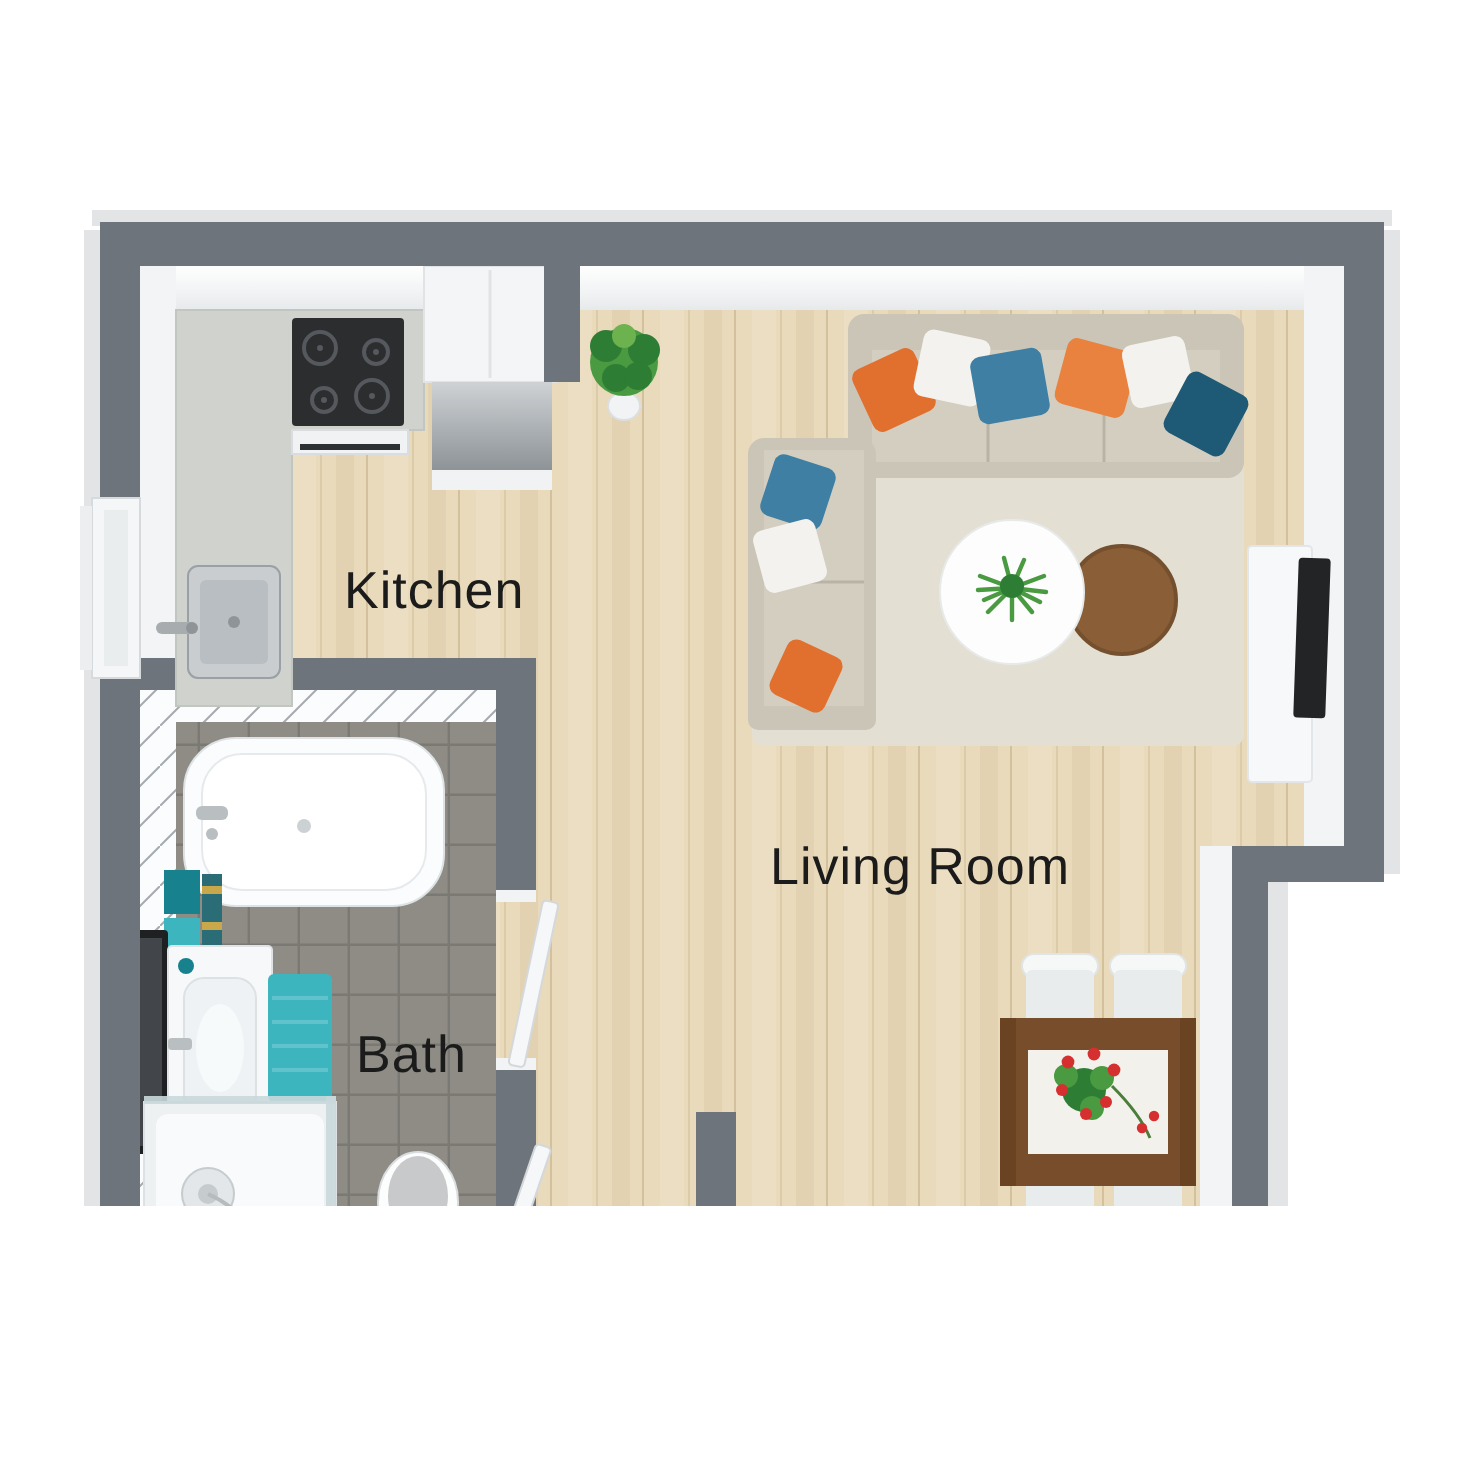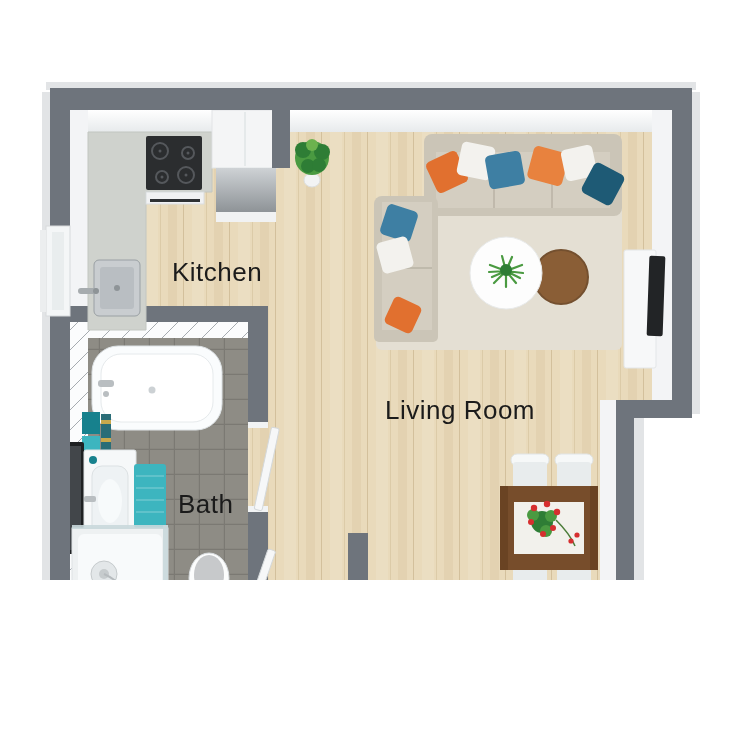--- a/index.html
+++ b/index.html
@@ -1,16 +1,16 @@
 <!DOCTYPE html>
 <html style="--bg: #ffffff; --wall: #6e747c; --wall-inner: #f3f4f6; --wall-base: #e2e4e6; --floor-wood: #e9dabb; --floor-wood-line: #d3c09c; --floor-tile: #8e8c85; --floor-tile-line: #7b7973; --tile-wall: #fbfcfd; --tile-seam: #a6abb0; --rug: #e4dfd3; --sofa: #cbc5b7; --sofa-seat: #d4cec1; --pillow-orange: #e1702f; --pillow-orange2: #e8823e; --pillow-white: #f3f2ee; --pillow-steel: #3e7fa3; --pillow-teal: #1e5a75; --teal: #3db5bf; --teal-dark: #17818d; --counter: #cfd2cd; --cooktop: #2b2d2f; --table-wood: #8a5e36; --table-dining: #774d2b; --runner: #f2f1ec; --plant: #4a9a41; --plant-dark: #2e7d35; --flower: #d62f2f; --tv: #222426; --mirror: #1e2022; --door: #f6f7f8; --glass: #c9d8dc; --ink: #1b1b1b;"><head>
 <meta charset="utf-8">
 <style>
   html,body{margin:0;padding:0;background:#fff;}
-  .stage{width:740px;height:580px;position:relative;background:var(--bg,#fff);overflow:hidden;}
+  .stage{width:740px;height:580px;position:relative;background:var(--bg,#fff);overflow:hidden;margin-top:23px;}
   svg{display:block;}
   text.room-label{font-family:"Liberation Sans",sans-serif;font-size:26px;fill:var(--ink);letter-spacing:.5px;}
   .wall{fill:var(--wall);}
   .wall-inner{fill:var(--wall-inner);}
   .wall-base{fill:var(--wall-base);}
   .counter{fill:var(--counter);}
   .cooktop{fill:var(--cooktop);}
   .burner{fill:none;stroke:#55585c;stroke-width:2;}
   .sofa{fill:var(--sofa);}
   .sofa-seat{fill:var(--sofa-seat);}

